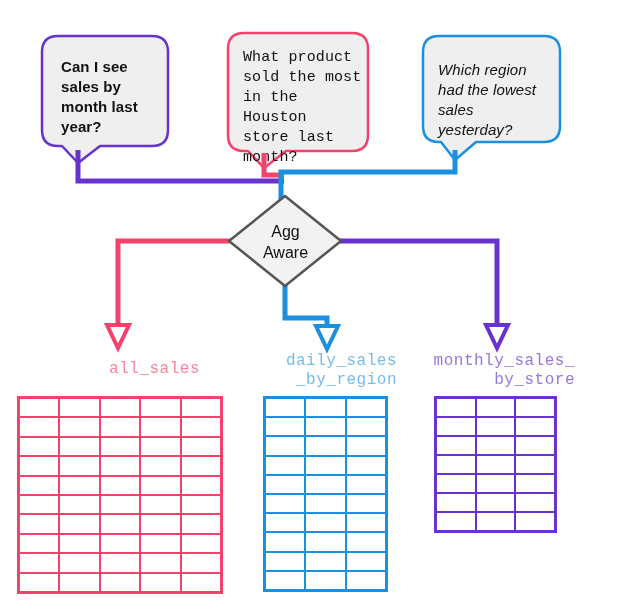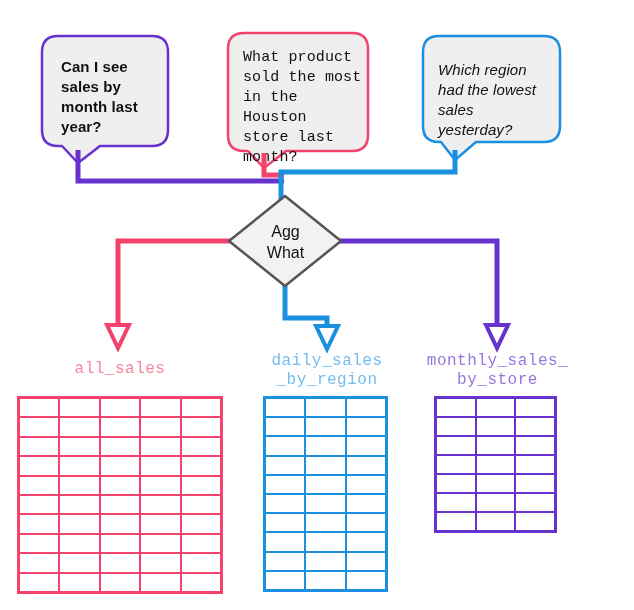--- a/index.html
+++ b/index.html
@@ -22,21 +22,21 @@
   .stroke-purple{stroke:var(--purple);}
   .bubble-path{fill:var(--bubble-fill);stroke-width:2.5;stroke-linejoin:round;}
   .conn{fill:none;stroke-width:5;stroke-linejoin:miter;}
   .arrowhead{fill:#ffffff;stroke-width:4;stroke-linejoin:miter;}
   .diamond-label{
     position:absolute;left:230px;top:197px;width:111px;height:89px;
     display:flex;align-items:center;justify-content:center;text-align:center;
     white-space:pre-line;font-size:16px;line-height:21px;color:var(--text);
   }
   .table-label{
-    position:absolute;text-align:center;white-space:pre-line;
+    position:absolute;text-align:right;white-space:pre-line;
     font-family:"Liberation Mono","DejaVu Sans Mono",monospace;
     font-size:16px;line-height:19px;letter-spacing:.5px;
   }
   .grid-table{
     position:absolute;display:grid;gap:2px;box-sizing:border-box;
   }
   .grid-table .cell{background:#ffffff;}
   .t-pink{background:var(--pink);border:3px solid var(--pink);}
   .t-blue{background:var(--blue);border:3px solid var(--blue);}
   .t-purple{background:var(--purple);border:3px solid var(--purple);}
@@ -86,21 +86,21 @@
     <polyline class="conn stroke-blue" points="285,283 285,318 327,318 327,325"></polyline>
     <polygon class="arrowhead stroke-blue" points="316,326 338,326 327,349"></polygon>
 
     <polyline class="conn stroke-purple" points="335,241 497,241 497,324"></polyline>
     <polygon class="arrowhead stroke-purple" points="486,325 508,325 497,348"></polygon>
 
     <polygon points="285,196 341,241 285,286 229,241" style="fill:var(--diamond-fill);stroke:var(--diamond-stroke);stroke-width:2.5;stroke-linejoin:round;"></polygon>
   </svg>
 
   <div class="diamond-label">Agg
-What</div>
+Aware</div>
 
   <div class="table-label lbl-pink" style="left:40px;top:360px;width:160px;">all_sales</div>
   <div class="table-label lbl-blue" style="left:257px;top:352px;width:140px;">daily_sales
 _by_region</div>
   <div class="table-label lbl-purple" style="left:420px;top:352px;width:155px;">monthly_sales_
 by_store</div>
 
   <div class="grid-table t-pink" style="left: 17px; top: 396px; width: 206px; height: 198px; grid-template-columns: repeat(5, 1fr); grid-template-rows: repeat(10, 1fr);">
       <div class="cell"></div>
       <div class="cell"></div>

